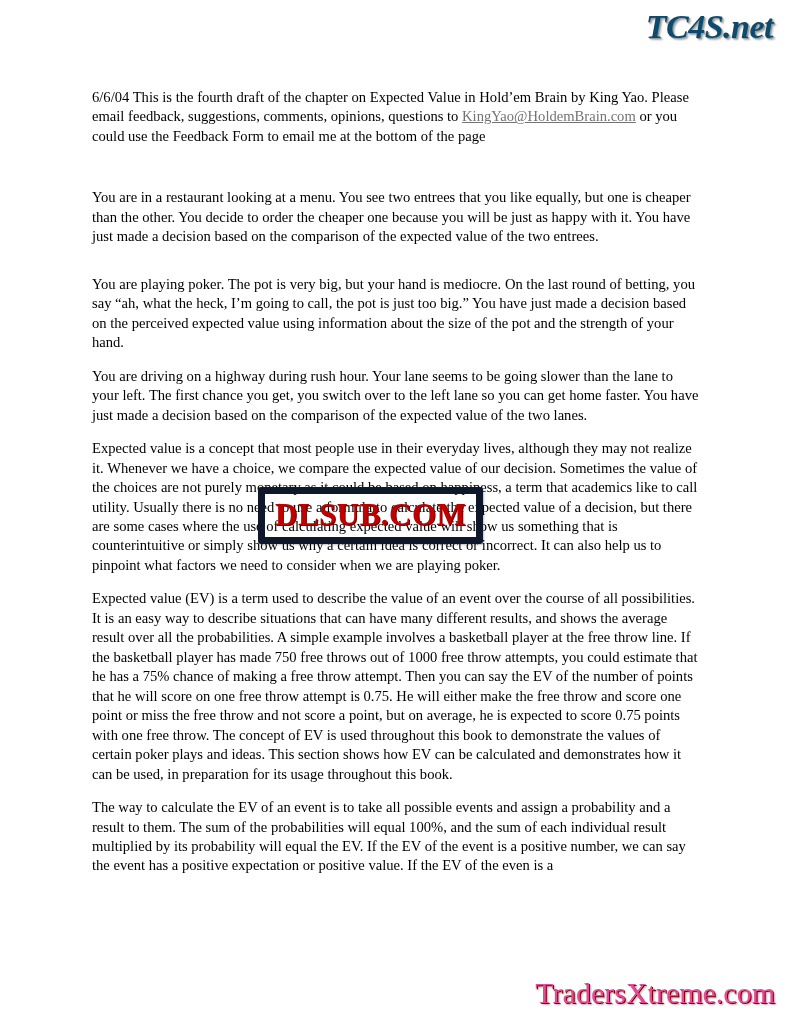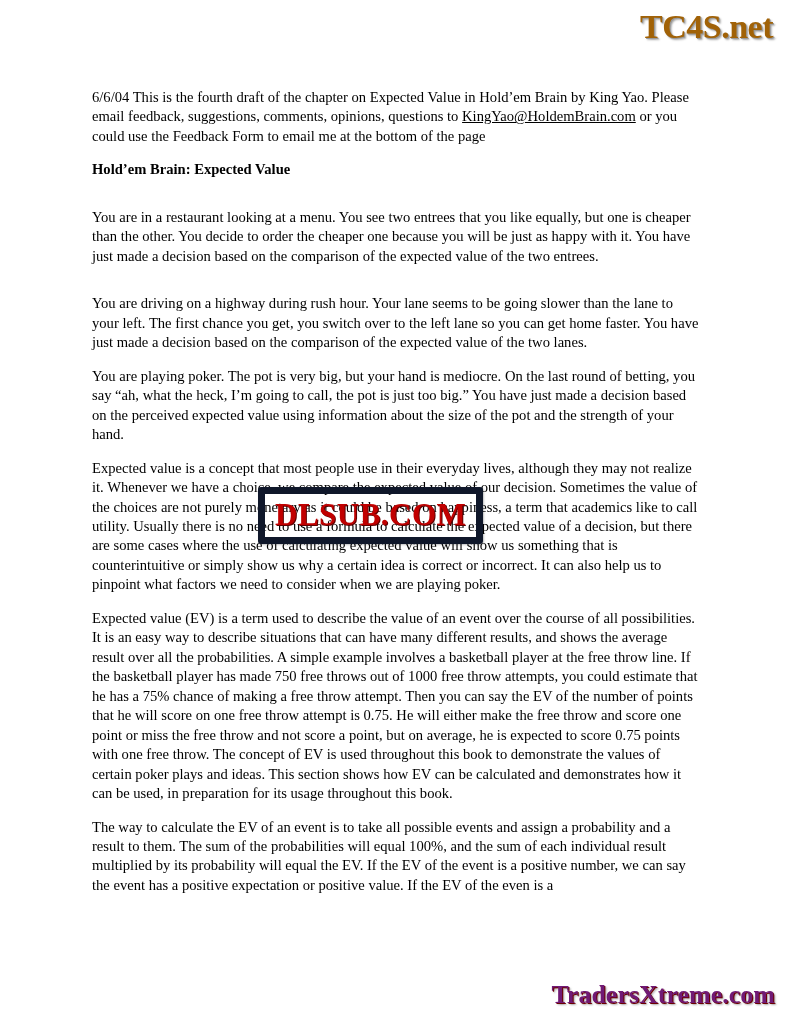--- a/index.html
+++ b/index.html
@@ -24,34 +24,35 @@
 
   
   .top-brand {
     position: absolute;
     top: 8px;
     right: 18px;
     font-family: "Liberation Serif", serif;
     font-weight: bold;
     font-size: 34px;
     letter-spacing: -0.5px;
-    color: #a16207;
+    color: #0c4a6e;
     text-shadow: 1px 1px 0 #9a9a9a, 2px 2px 2px rgba(0,0,0,0.35);
     white-space: nowrap;
+    font-style: italic;
   }
 
   
   .bottom-brand {
     position: absolute;
     bottom: 14px;
     right: 16px;
     font-family: "Liberation Serif", serif;
-    font-weight: bold;
-    font-size: 26px;
-    color: #701a75;
+    font-weight: normal;
+    font-size: 30px;
+    color: #ec4899;
     text-shadow: 1px 1px 0 #6d0000, 2px 2px 2px rgba(0,0,0,0.35);
     white-space: nowrap;
   }
 
   
   .doc {
     position: absolute;
     left: 92px;
     top: 88px;
     width: 608px;
@@ -72,21 +73,21 @@
 
   .heading-block {
     margin: 0 0 14px 0;
     font-weight: bold;
   }
   .heading-block div {
     font-weight: bold;
   }
 
   a.email-link {
-    color: #000000;
+    color: #737373;
     text-decoration: underline;
   }
 
   
   .watermark {
     position: absolute;
     left: 258px;
     top: 487px;
     font-family: "Liberation Serif", serif;
     font-weight: bold;
@@ -114,29 +115,28 @@
 
     <p class="tight">
       <span>6/6/04 This is the fourth draft of the chapter on Expected Value in Hold’em Brain by King Yao.</span>
       <span>Please email feedback, suggestions, comments, opinions, questions to</span>
       <a class="email-link" href="#">KingYao@HoldemBrain.com</a><span> or you could use the Feedback Form to email me at the bottom of the page</span>
     </p>
 
     <div class="gap-lg"></div>
 
     <div class="heading-block">
-      <div>Hold’em Brain: Expected Value</div>
     </div>
 
     <div class="gap-lg"></div>
 
     <p>You are in a restaurant looking at a menu.  You see two entrees that you like equally, but one is cheaper than the other.  You decide to order the cheaper one because you will be just as happy with it.  You have just made a decision based on the comparison of the expected value of the two entrees.</p>
     <div class="gap-lg"></div>
+    <p>You are playing poker.  The pot is very big, but your hand is mediocre.  On the last round of betting, you say “ah, what the heck, I’m going to call, the pot is just too big.”  You have just made a decision based on the perceived expected value using information about the size of the pot and the strength of your hand.</p>
     <p>You are driving on a highway during rush hour.  Your lane seems to be going slower than the lane to your left.  The first chance you get, you switch over to the left lane so you can get home faster.  You have just made a decision based on the comparison of the expected value of the two lanes.</p>
-    <p>You are playing poker.  The pot is very big, but your hand is mediocre.  On the last round of betting, you say “ah, what the heck, I’m going to call, the pot is just too big.”  You have just made a decision based on the perceived expected value using information about the size of the pot and the strength of your hand.</p>
     <p>Expected value is a concept that most people use in their everyday lives, although they may not realize it.  Whenever we have a choice, we compare the expected value of our decision.  Sometimes the value of the choices are not purely monetary as it could be based on happiness, a term that academics like to call utility.  Usually there is no need to use a formula to calculate the expected value of a decision, but there are some cases where the use of calculating expected value will show us something that is counterintuitive or simply show us why a certain idea is correct or incorrect.  It can also help us to pinpoint what factors we need to consider when we are playing poker.</p>
     <p>Expected value (EV) is a term used to describe the value of an event over the course of all possibilities.  It is an easy way to describe situations that can have many different results, and shows the average result over all the probabilities.  A simple example involves a basketball player at the free throw line.  If the basketball player has made 750 free throws out of 1000 free throw attempts, you could estimate that he has a 75% chance of making a free throw attempt.  Then you can say the EV of the number of points that he will score on one free throw attempt is 0.75.  He will either make the free throw and score one point or miss the free throw and not score a point, but on average, he is expected to score 0.75 points with one free throw.  The concept of EV is used throughout this book to demonstrate the values of certain poker plays and ideas.  This section shows how EV can be calculated and demonstrates how it can be used, in preparation for its usage throughout this book.</p>
     <p>The way to calculate the EV of an event is to take all possible events and assign a probability and a result to them.  The sum of the probabilities will equal 100%, and the sum of each individual result multiplied by its probability will equal the EV.  If the EV of the event is a positive number, we can say the event has a positive expectation or positive value.  If the EV of the even is a</p>
 
   </div>
 
   <div class="watermark">DLSUB.COM</div>
 
   <div class="bottom-brand">TradersXtreme.com</div>
 

